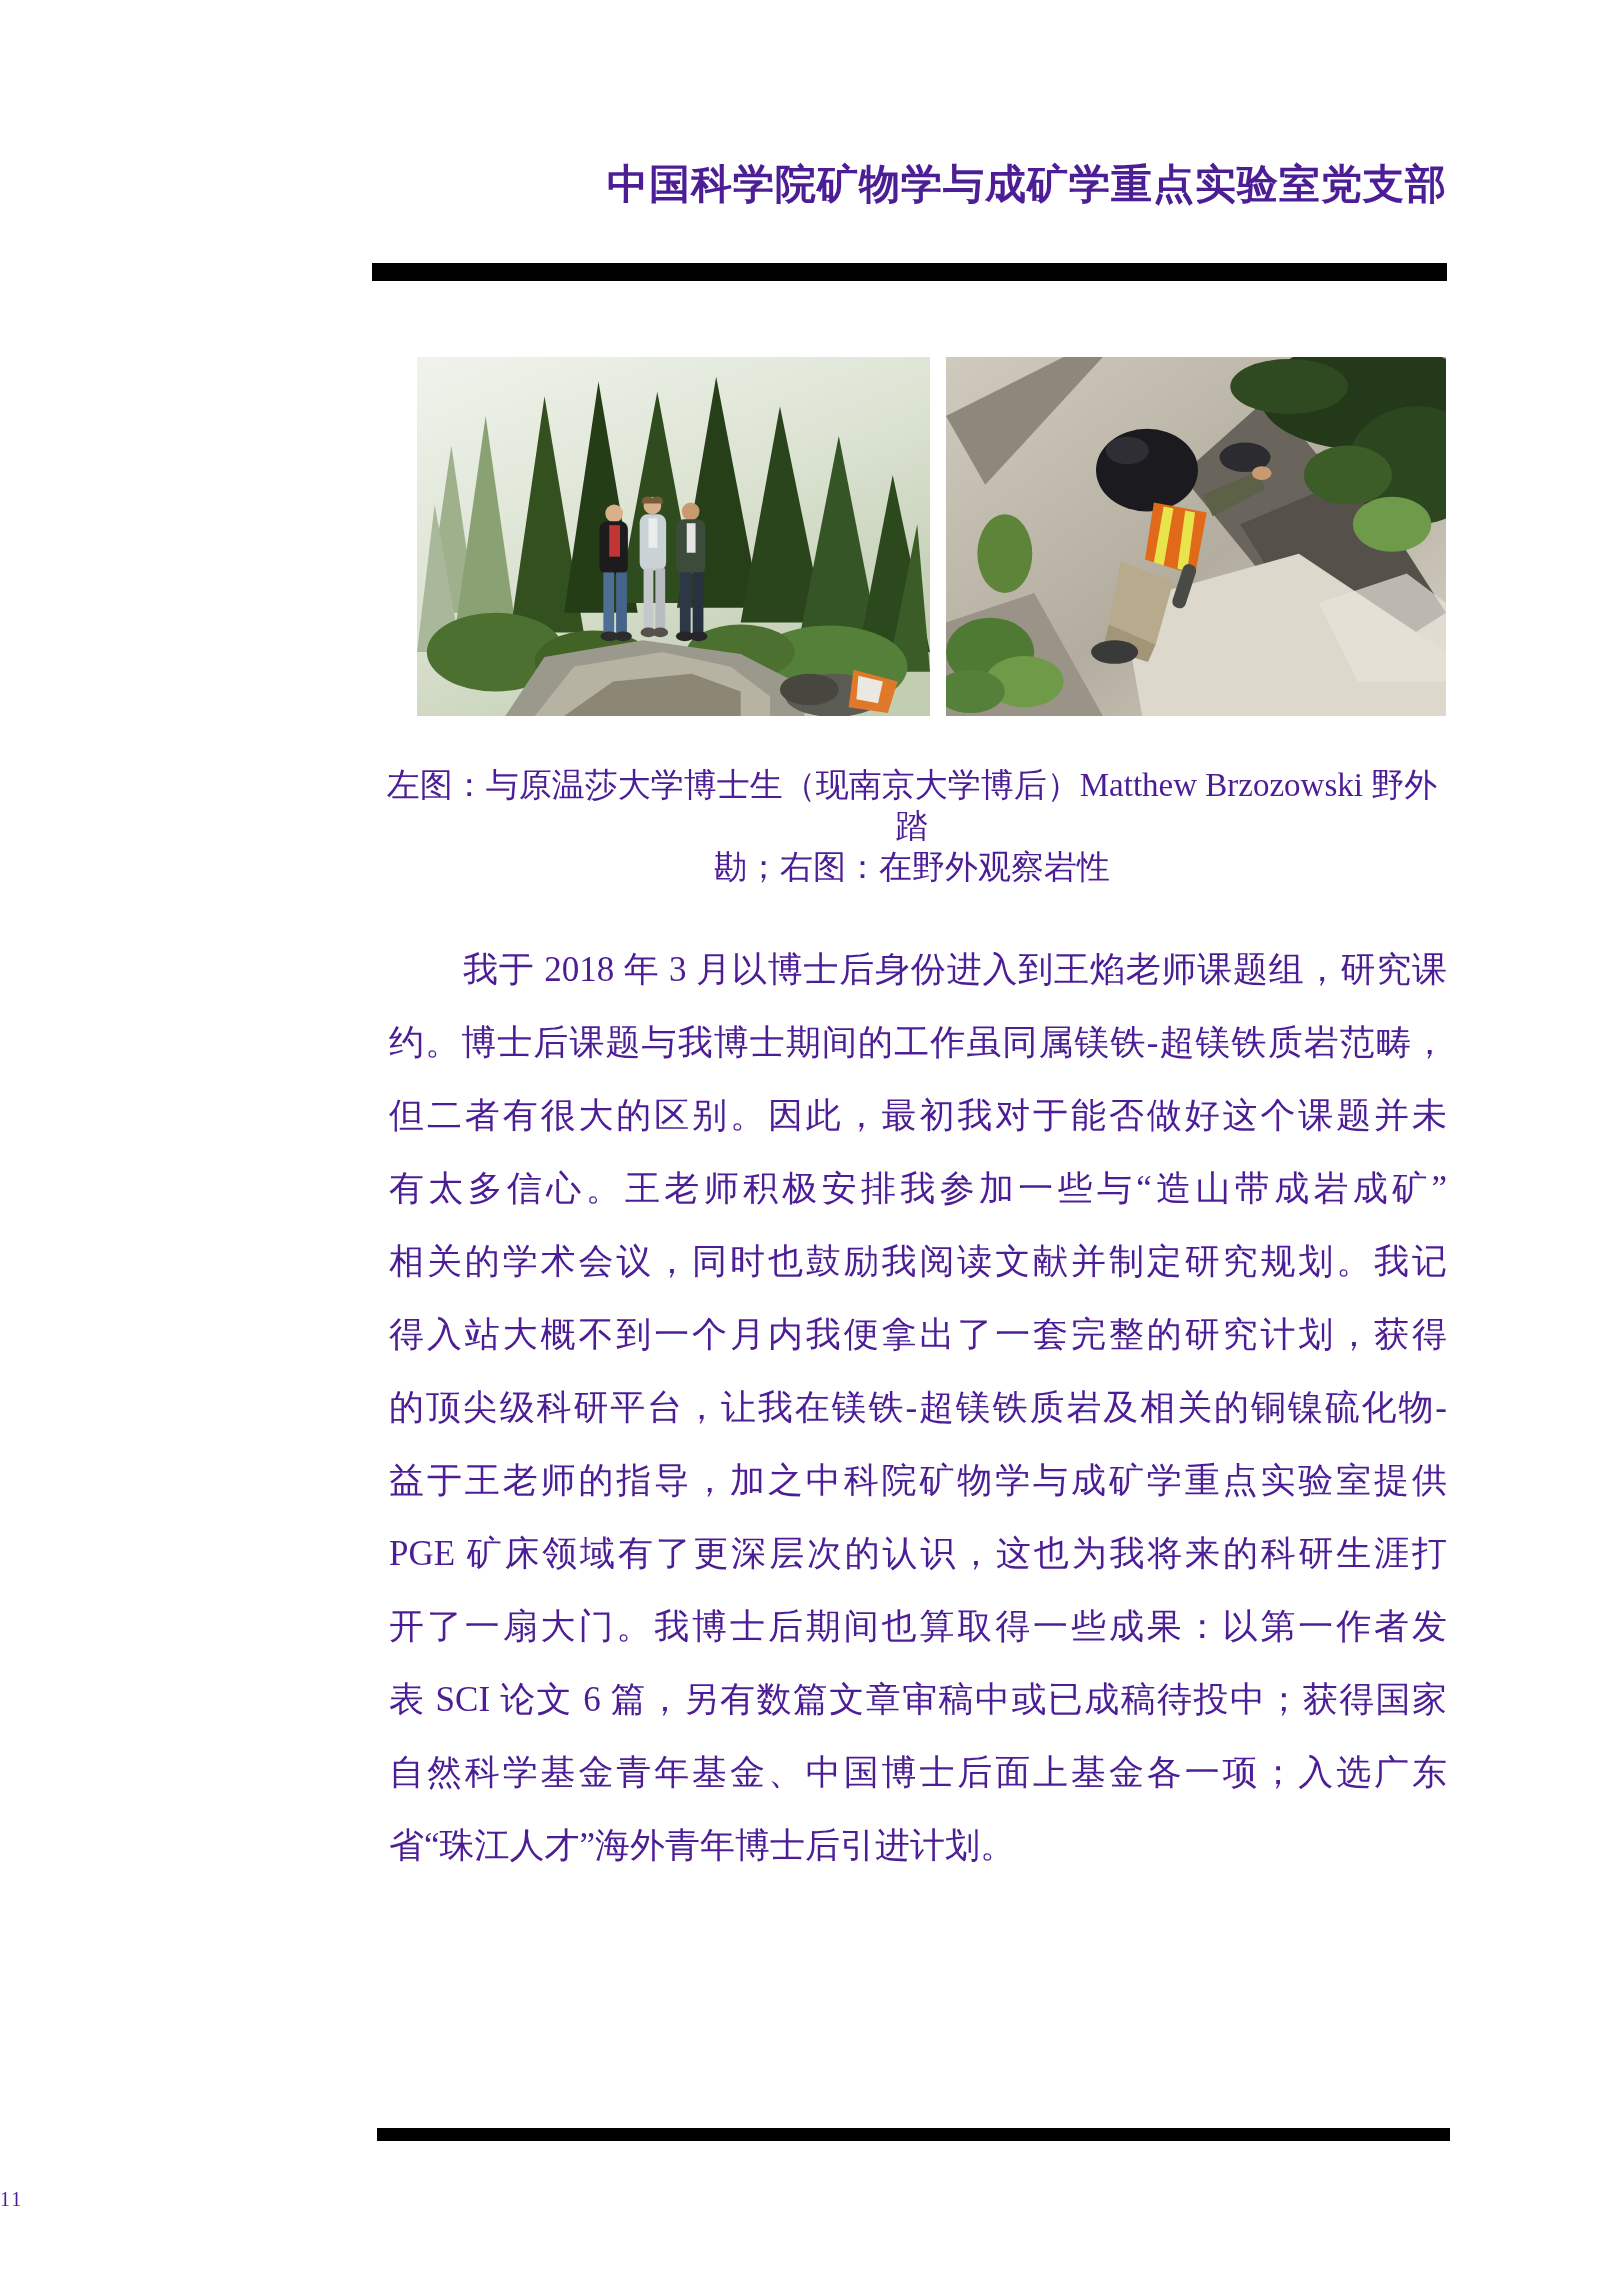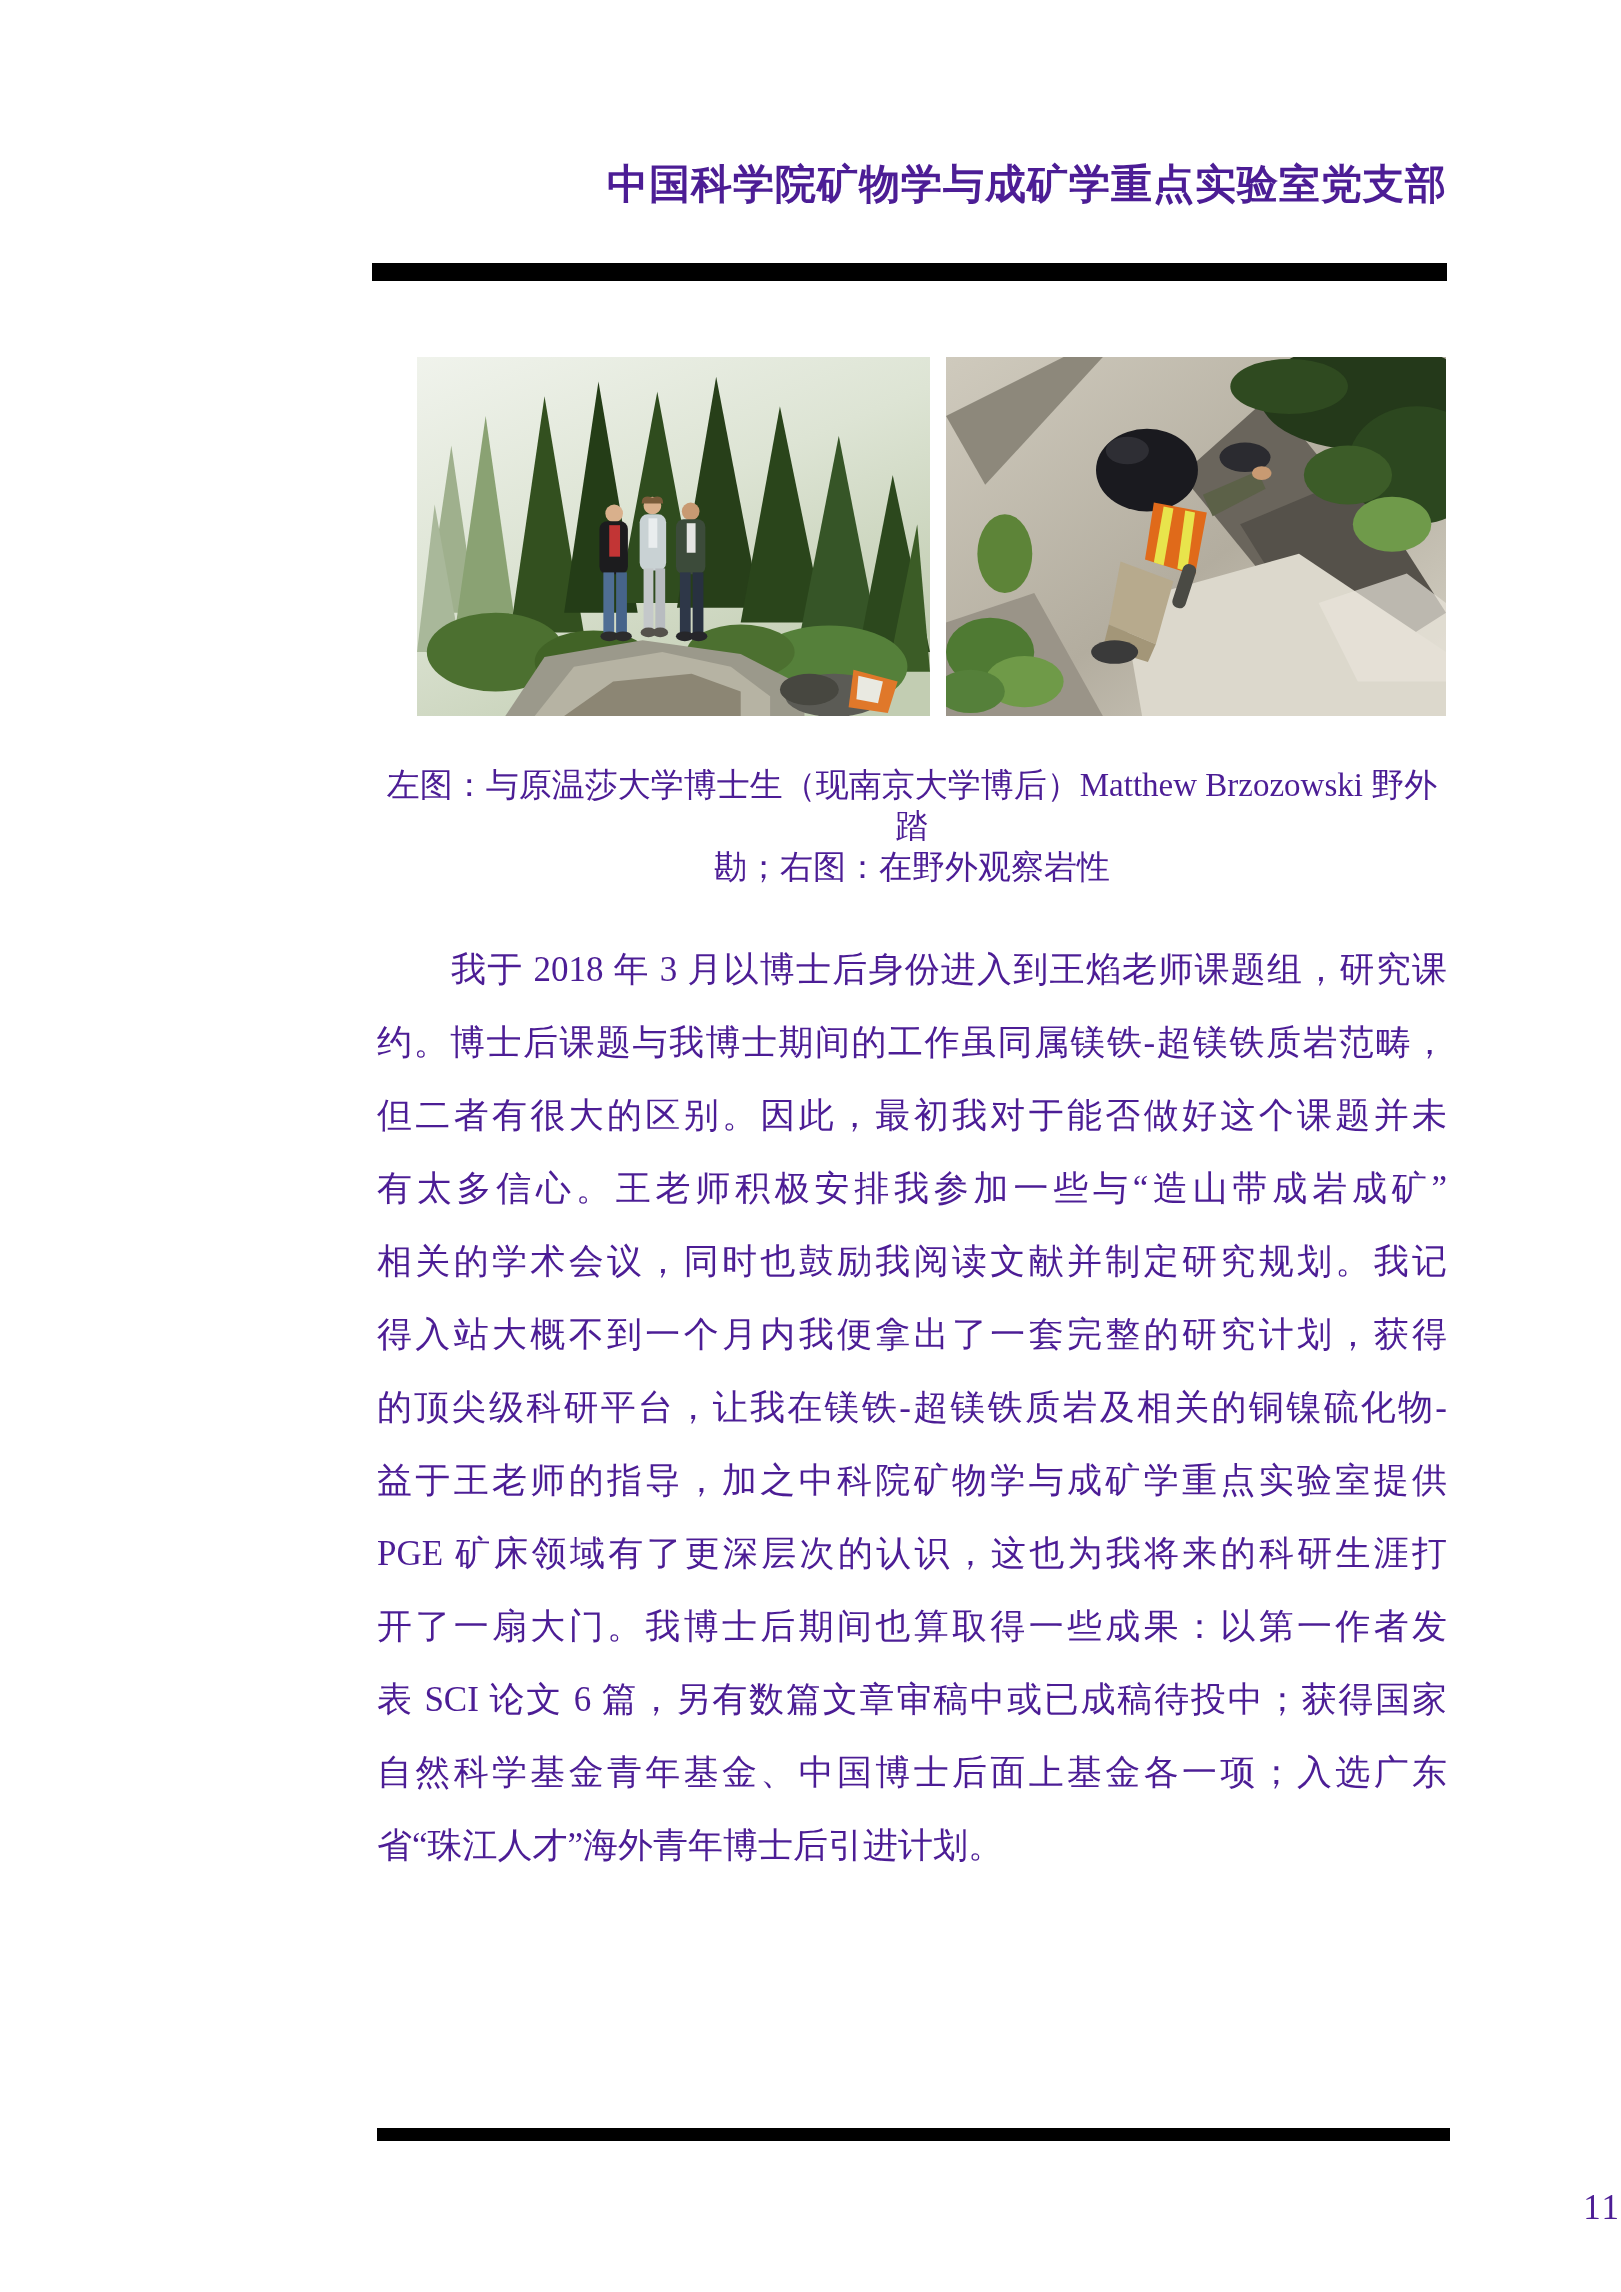--- a/index.html
+++ b/index.html
@@ -46,28 +46,29 @@
     position:absolute;
     left:377px;top:933px;width:1070px;
     font-size:35px;
   }
   .body-line{
     height:73px;
     line-height:73px;
     text-align:justify;
     text-align-last:justify;
     white-space:nowrap;
+    margin-left:12px;
   }
   .body-line.first{text-indent:74px;}
   .body-line.last{text-align-last:left;}
   .page-number{
     position:absolute;
     left:0;top:2188px;width:1621px;
-    text-align:right;
-    font-size:35px;
+    text-align:left;
+    font-size:20px;
     letter-spacing:2px;
   }
 </style>
 </head>
 <body>
 
 <div class="page">
 
   <div class="header-line">中国科学院矿物学与成矿学重点实验室党支部</div>
 

